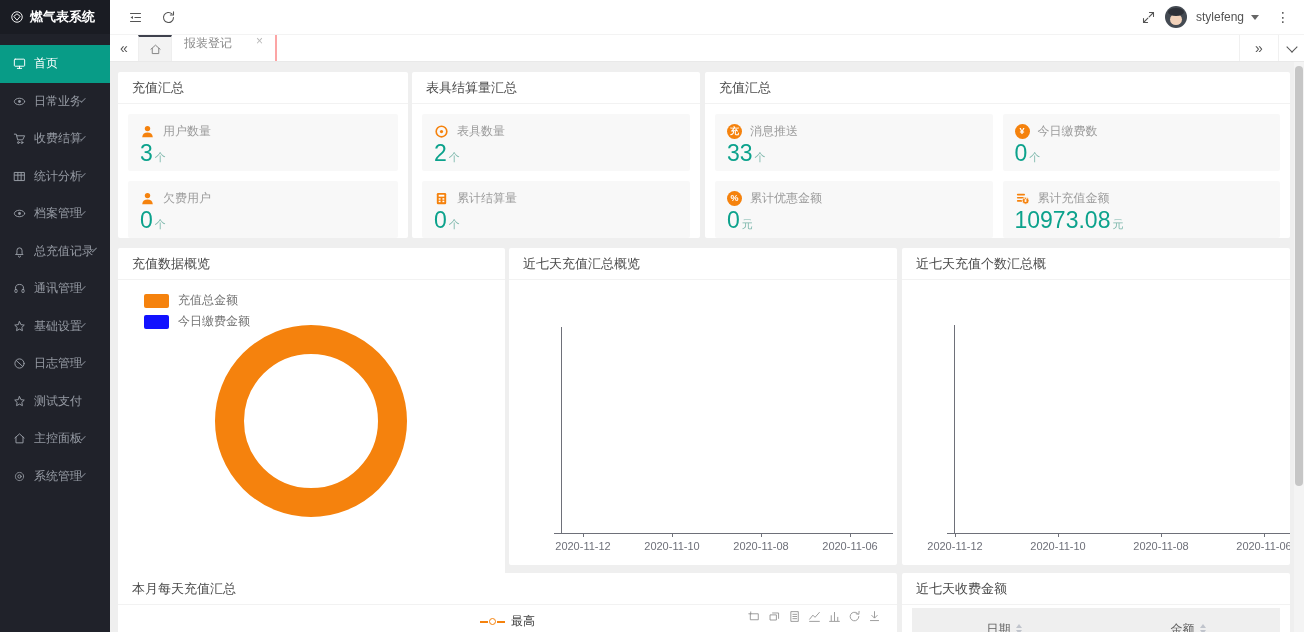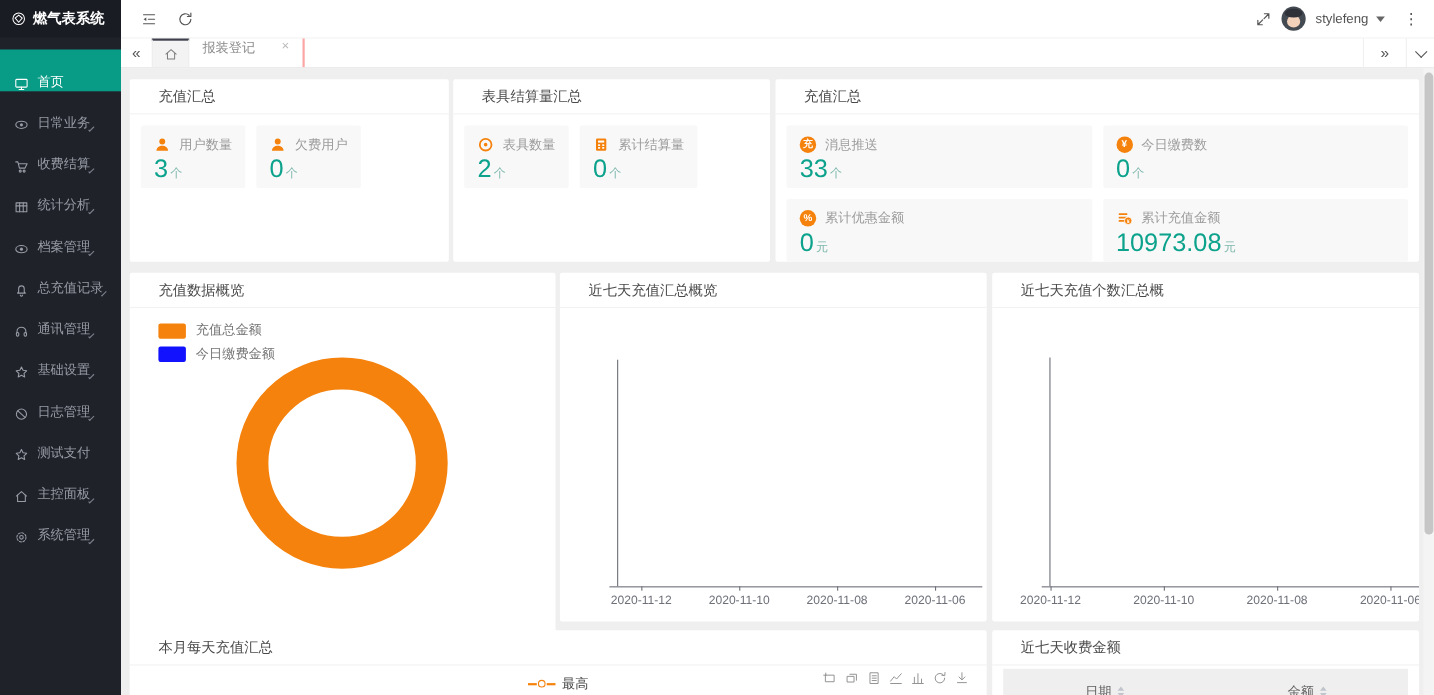--- a/index.html
+++ b/index.html
@@ -6,21 +6,21 @@
   body{width:1304px;height:632px;position:relative;overflow:hidden;background:#efefef;
        font-family:"Liberation Sans","DejaVu Sans",sans-serif;-webkit-font-smoothing:antialiased}
   svg{display:block}
 
   
   .sidebar{position:absolute;left:0;top:0;width:110px;height:632px;background:#20222A;z-index:3}
   .logo{height:34px;display:flex;align-items:center;gap:6px;padding-left:10px;color:#fff;
         font-size:13px;font-weight:bold;background:#1a1c23}
   .logo svg{width:14px;height:14px;stroke:#fff;fill:none;stroke-width:1.6}
   .menu{padding-top:11px}
-  .mi{height:37.5px;display:flex;align-items:flex-end;padding:0 26px 0 13px;color:#979ca5;
+  .mi{height:37.5px;display:flex;align-items:center;padding:0 26px 0 13px;color:#979ca5;
       font-size:12px;cursor:pointer;box-sizing:border-box}
   .mi svg{width:13px;height:13px;flex:none;stroke:currentColor;fill:none;stroke-width:1.8;
           stroke-linecap:round;stroke-linejoin:round}
   .mi-label{margin-left:8px;white-space:nowrap}
   .chev{margin-left:auto;width:5px;height:5px;border-right:1.2px solid #7c818b;
         border-bottom:1.2px solid #7c818b;transform:rotate(45deg);margin-top:-2px}
   .mi.active{background:#089C87;color:#fff}
 
   
   .header{position:absolute;left:110px;top:0;width:1194px;height:34px;background:#fff;
@@ -53,23 +53,23 @@
   .tab-close{color:#b8b8b8;font-size:12px;line-height:1}
   .tb-right{margin-left:auto;display:flex}
   .tb-btn{width:38px;border-left:1px solid #f0f0f0;display:flex;align-items:center;
           justify-content:center;color:#555;font-size:14px;cursor:pointer}
   .tb-btn.narrow{width:25px}
   .cd{width:7px;height:7px;border-right:1.3px solid #555;border-bottom:1.3px solid #555;
       transform:rotate(45deg);margin-top:-3px}
 
   
   .card{position:absolute;background:#fff;border-radius:2px}
-  .card-title{height:31px;line-height:31px;padding-left:26px;font-size:13px;color:#4a4a4a;
+  .card-title{height:31px;line-height:31px;padding-left:14px;font-size:13px;color:#4a4a4a;
               border-bottom:1px solid #f2f2f2}
-  .stack-body{padding:10px;display:flex;flex-direction:row;gap:10px}
+  .stack-body{padding:10px;display:flex;flex-direction:column;gap:10px}
   .grid-body{padding:10px;display:grid;grid-template-columns:1fr 1fr;gap:10px}
   .tile{background:#f8f8f8;border-radius:2px;padding:9px 12px 6px;box-sizing:border-box;height:57px}
   .tile-top{display:flex;align-items:center;gap:8px;font-size:12px;color:#9b9b9b}
   .tile-top svg{width:15px;height:15px}
   .circ{width:15px;height:15px;border-radius:50%;background:#F5820D;color:#fff;font-size:9px;
         line-height:15px;text-align:center;font-weight:bold;flex:none}
   .tile-val{margin-top:0;color:#0CA28C}
   .num{font-size:23px}
   .unit{font-size:11px;color:#7cb7ab;margin-left:2px}
 

